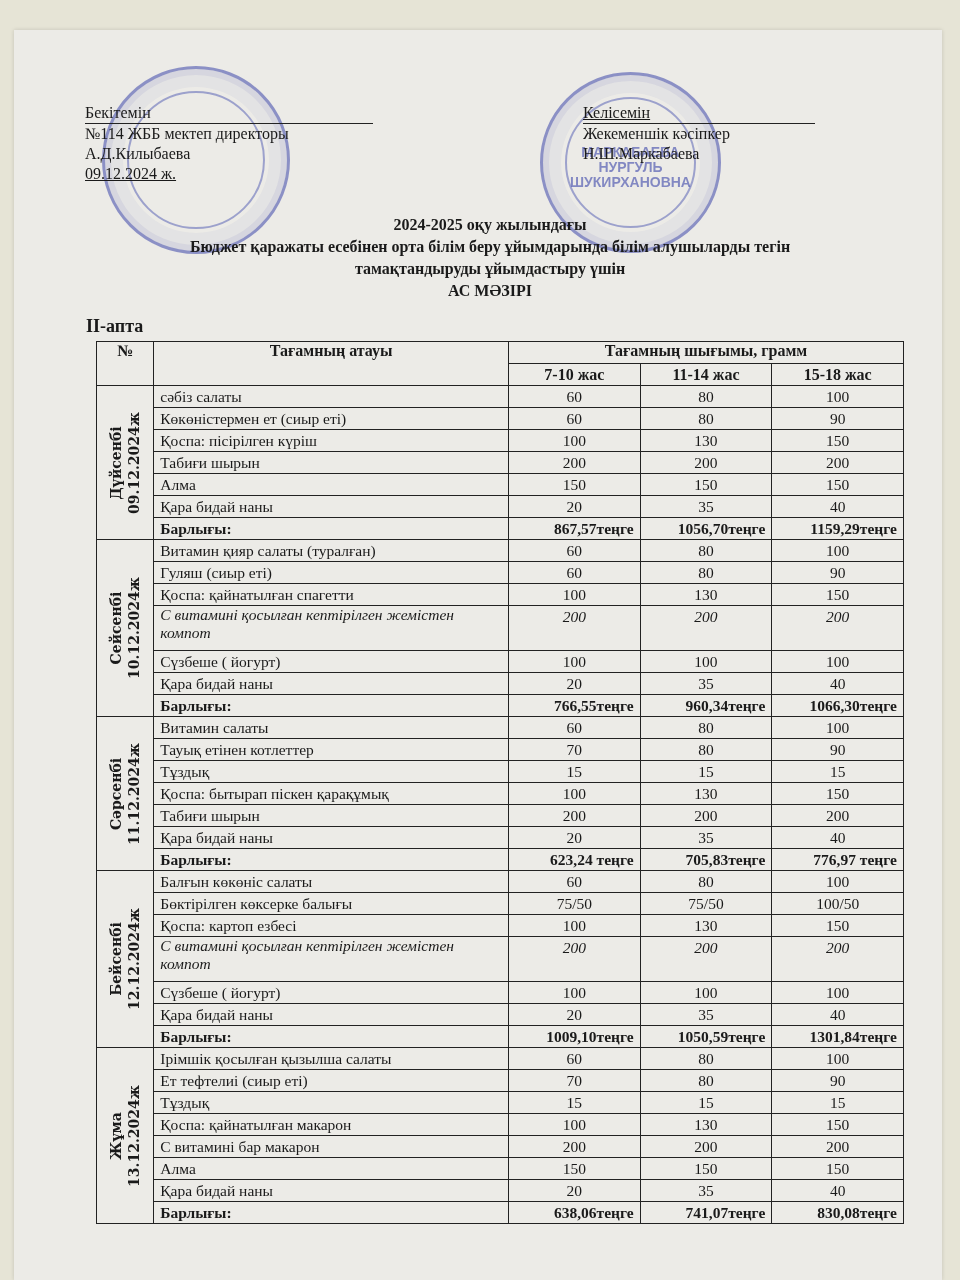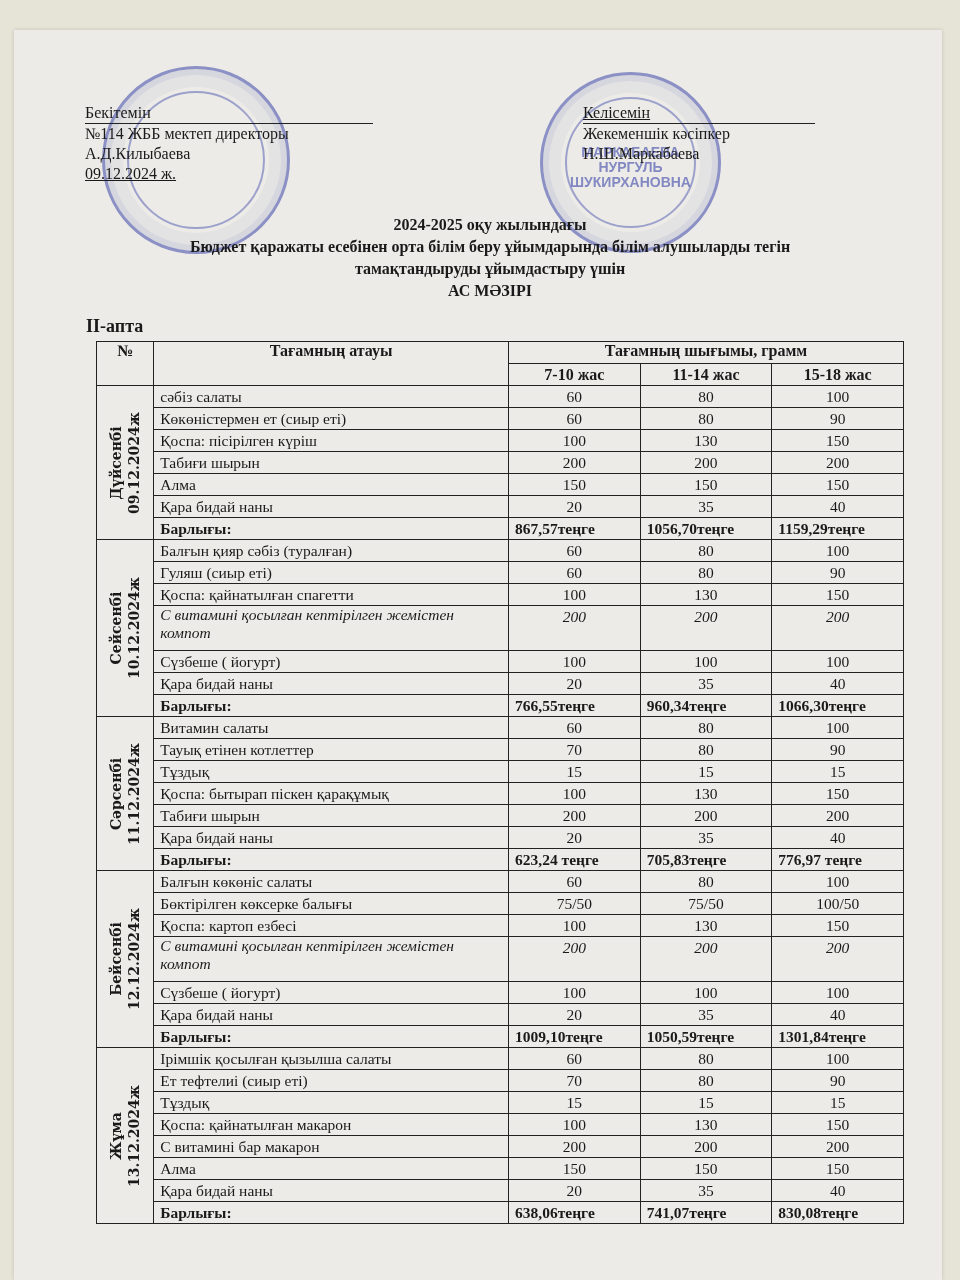--- a/index.html
+++ b/index.html
@@ -56,21 +56,21 @@
   .h-age { height:22px; }
   .num { text-align:center; width:118px; }
   .day-cell { width:44px; padding:0 !important; position:relative; }
   .day-rot {
     position:absolute; left:50%; top:50%;
     transform:translate(-50%,-50%) rotate(-90deg);
     white-space:nowrap; text-align:center;
     font-family:"DejaVu Serif", serif; font-weight:bold; font-size:14px; line-height:18px;
   }
   .total-lbl { font-weight:bold; }
-  .total-val { font-weight:bold; text-align:left; }
+  .total-val { font-weight:bold; text-align:right; }
   .tall { height:42px !important; vertical-align:top;font-style:italic; }
   .tall.num { padding-top:2px; }
 </style>
 </head>
 <body>
 
 <div class="paper"></div>
 
 <div class="stamp stamp1">
     <div class="inner"></div>
@@ -168,21 +168,21 @@
         <td class="total-val num">1056,70теңге</td>
         <td class="total-val num">1159,29теңге</td>
       </tr>
       <tr>
         <td rowspan="7" class="day-cell">
           <div class="day-rot">
             <div>Сейсенбі</div>
             <div>10.12.2024ж</div>
           </div>
         </td>
-        <td>Балғын қияр сәбіз (туралған)</td>
+        <td>Витамин қияр салаты (туралған)</td>
         <td class="num">60</td>
         <td class="num">80</td>
         <td class="num">100</td>
       </tr>
       <tr>
         <td>Гуляш (сиыр еті)</td>
         <td class="num">60</td>
         <td class="num">80</td>
         <td class="num">90</td>
       </tr>

